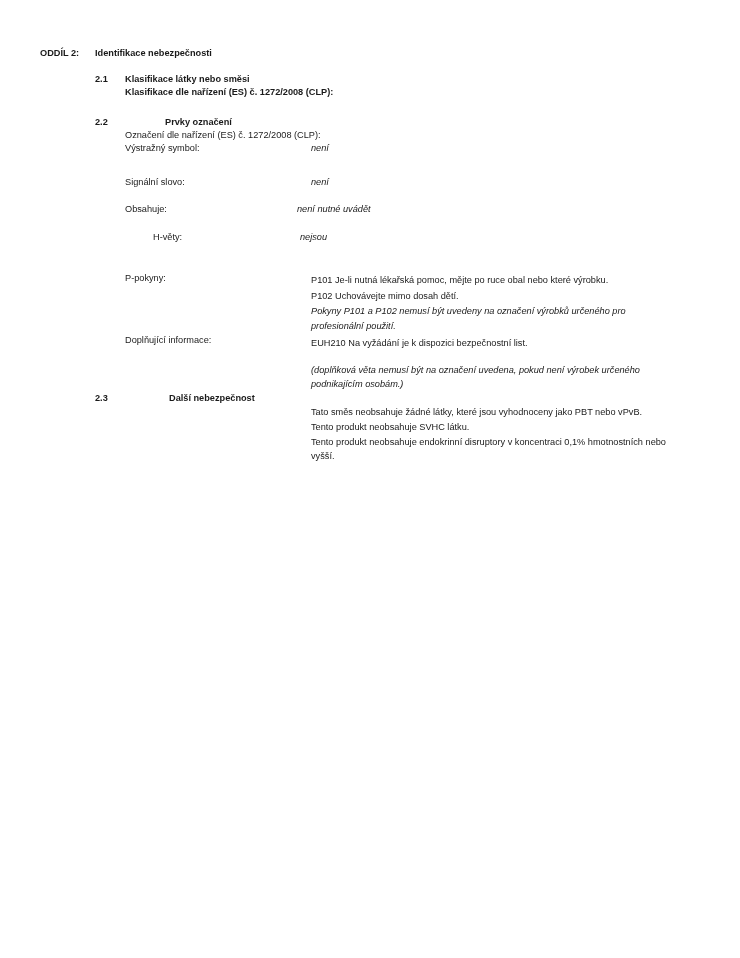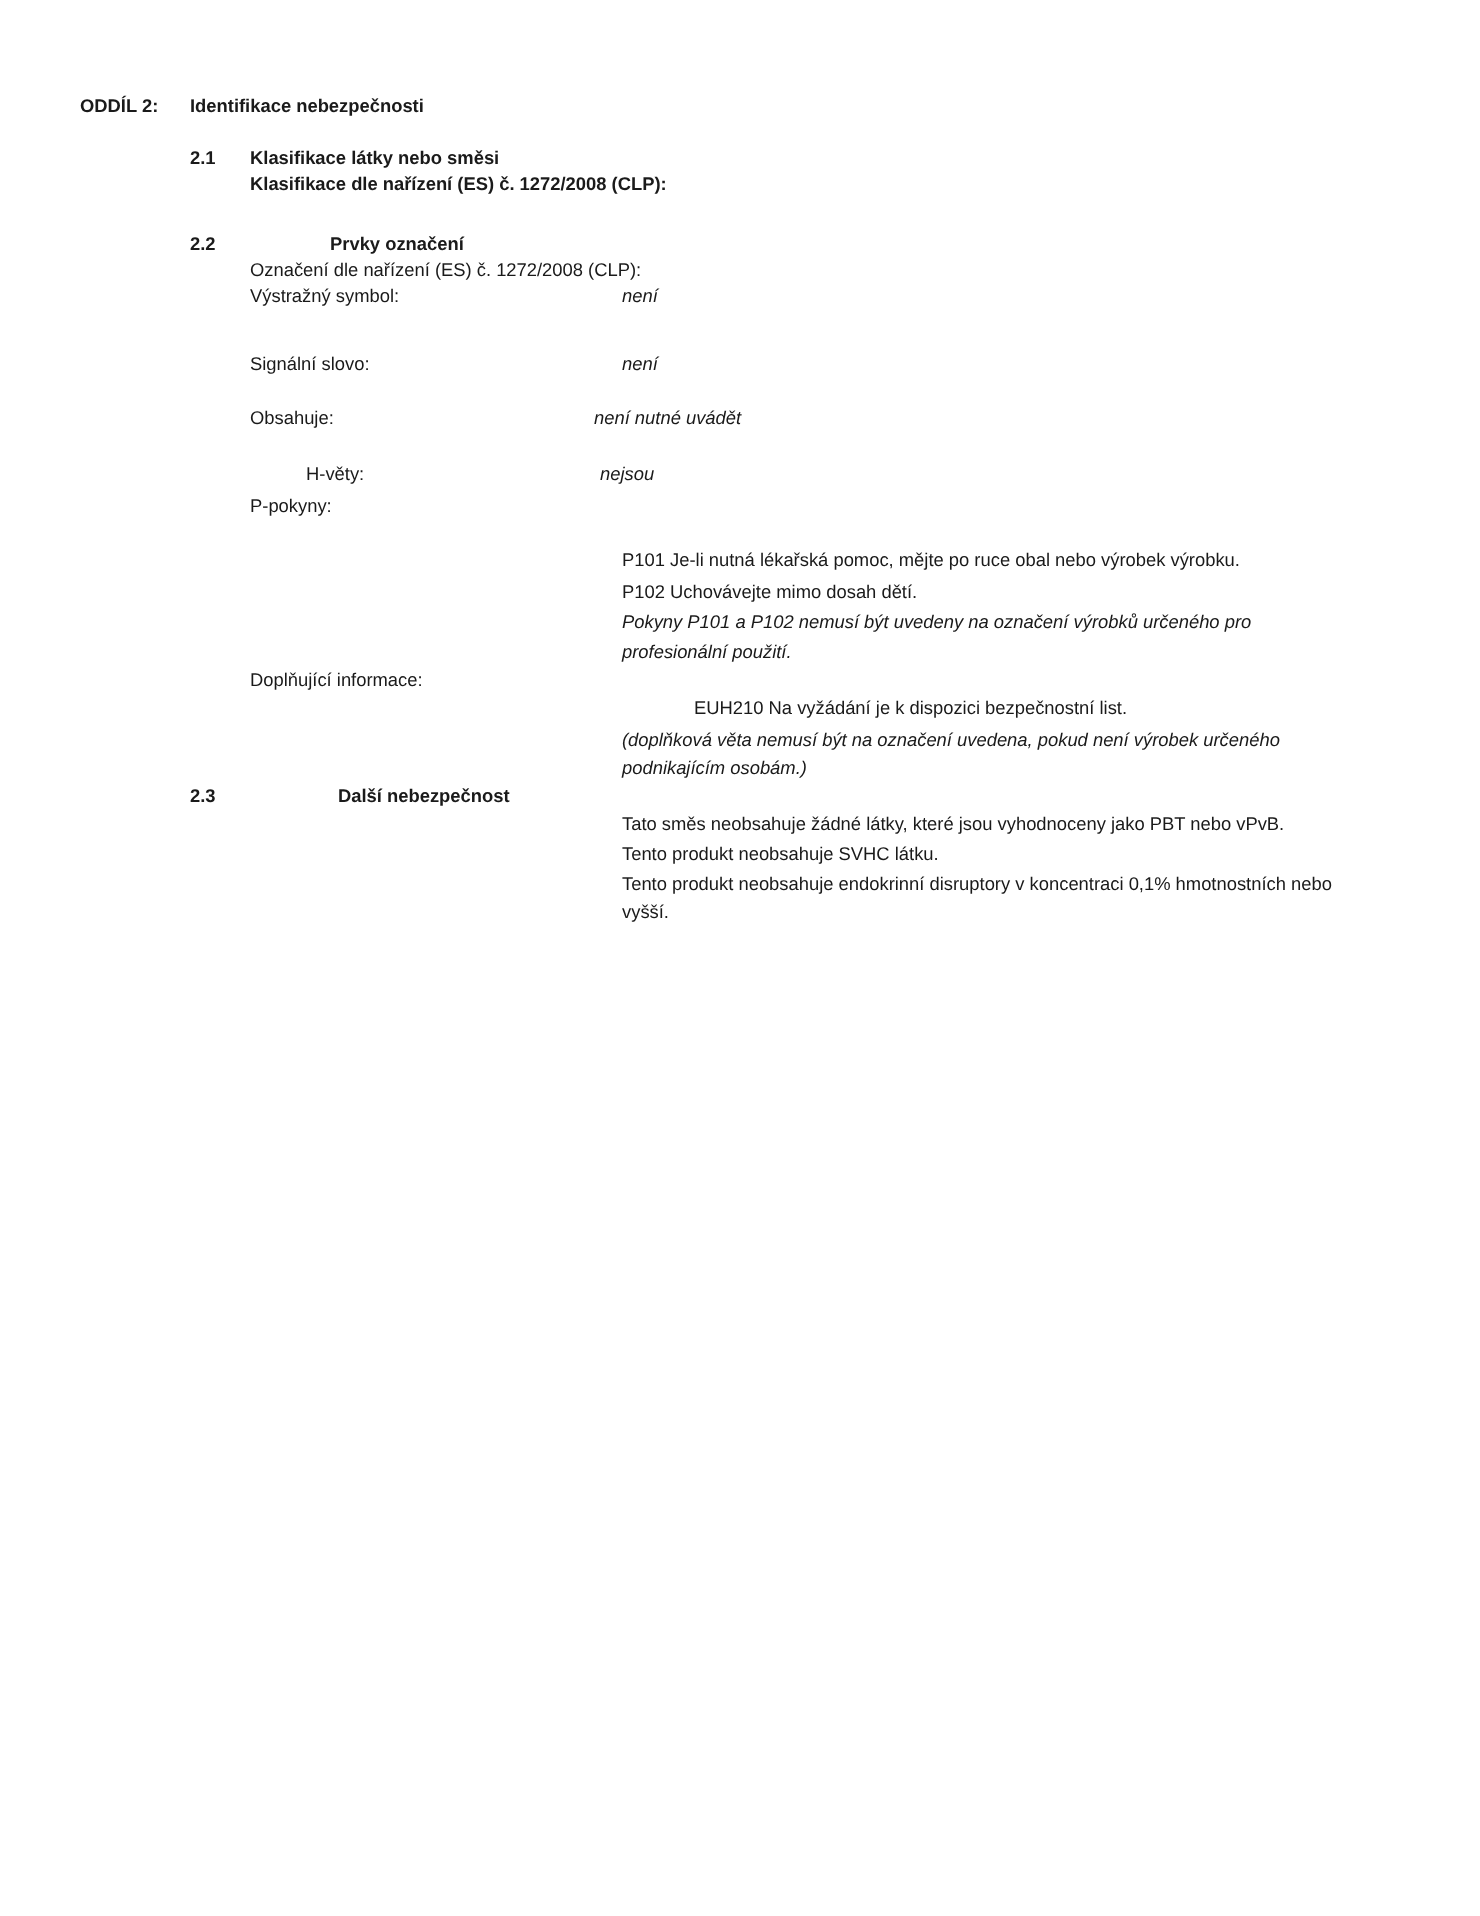--- a/index.html
+++ b/index.html
@@ -32,29 +32,29 @@
 
   <div class="abs" style="left:125px;top:176px;">Signální slovo:</div>
   <div class="abs i" style="left:311px;top:176px;">není</div>
 
   <div class="abs" style="left:125px;top:203px;">Obsahuje:</div>
   <div class="abs i" style="left:297px;top:203px;">není nutné uvádět</div>
 
   <div class="abs" style="left:125px;top:231px;margin-left:28px;">H-věty:</div>
   <div class="abs i" style="left:300px;top:231px;">nejsou</div>
 
-  <div class="abs" style="left:125px;top:247px;">P-pokyny:</div>
+  <div class="abs" style="left:125px;top:272px;">P-pokyny:</div>
 
-  <div class="abs" style="left:311px;top:274px;">P101 Je-li nutná lékařská pomoc, mějte po ruce obal nebo výrobek výrobku.</div>
+  <div class="abs" style="left:311px;top:274px;">P101 Je-li nutná lékařská pomoc, mějte po ruce obal nebo které výrobku.</div>
   <div class="abs" style="left:311px;top:290px;">P102 Uchovávejte mimo dosah dětí.</div>
   <div class="abs i" style="left:311px;top:305px;">Pokyny P101 a P102 nemusí být uvedeny na označení výrobků určeného pro</div>
   <div class="abs i" style="left:311px;top:320px;">profesionální použití.</div>
 
   <div class="abs" style="left:125px;top:334px;">Doplňující informace:</div>
-  <div class="abs" style="left:311px;top:348px;margin-left:36px;">EUH210 Na vyžádání je k dispozici bezpečnostní list.</div>
+  <div class="abs" style="left:311px;top:337px;">EUH210 Na vyžádání je k dispozici bezpečnostní list.</div>
   <div class="abs i" style="left:311px;top:364px;">(doplňková věta nemusí být na označení uvedena, pokud není výrobek určeného</div>
   <div class="abs i" style="left:311px;top:378px;">podnikajícím osobám.)</div>
 
   <div class="abs b" style="left:95px;top:392px;">2.3</div>
   <div class="abs b" style="left:125px;top:392px;margin-left:44px;">Další nebezpečnost</div>
 
   <div class="abs" style="left:311px;top:406px;">Tato směs neobsahuje žádné látky, které jsou vyhodnoceny jako PBT nebo vPvB.</div>
   <div class="abs" style="left:311px;top:421px;">Tento produkt neobsahuje SVHC látku.</div>
   <div class="abs" style="left:311px;top:436px;">Tento produkt neobsahuje endokrinní disruptory v koncentraci 0,1% hmotnostních nebo</div>
   <div class="abs" style="left:311px;top:450px;">vyšší.</div>

